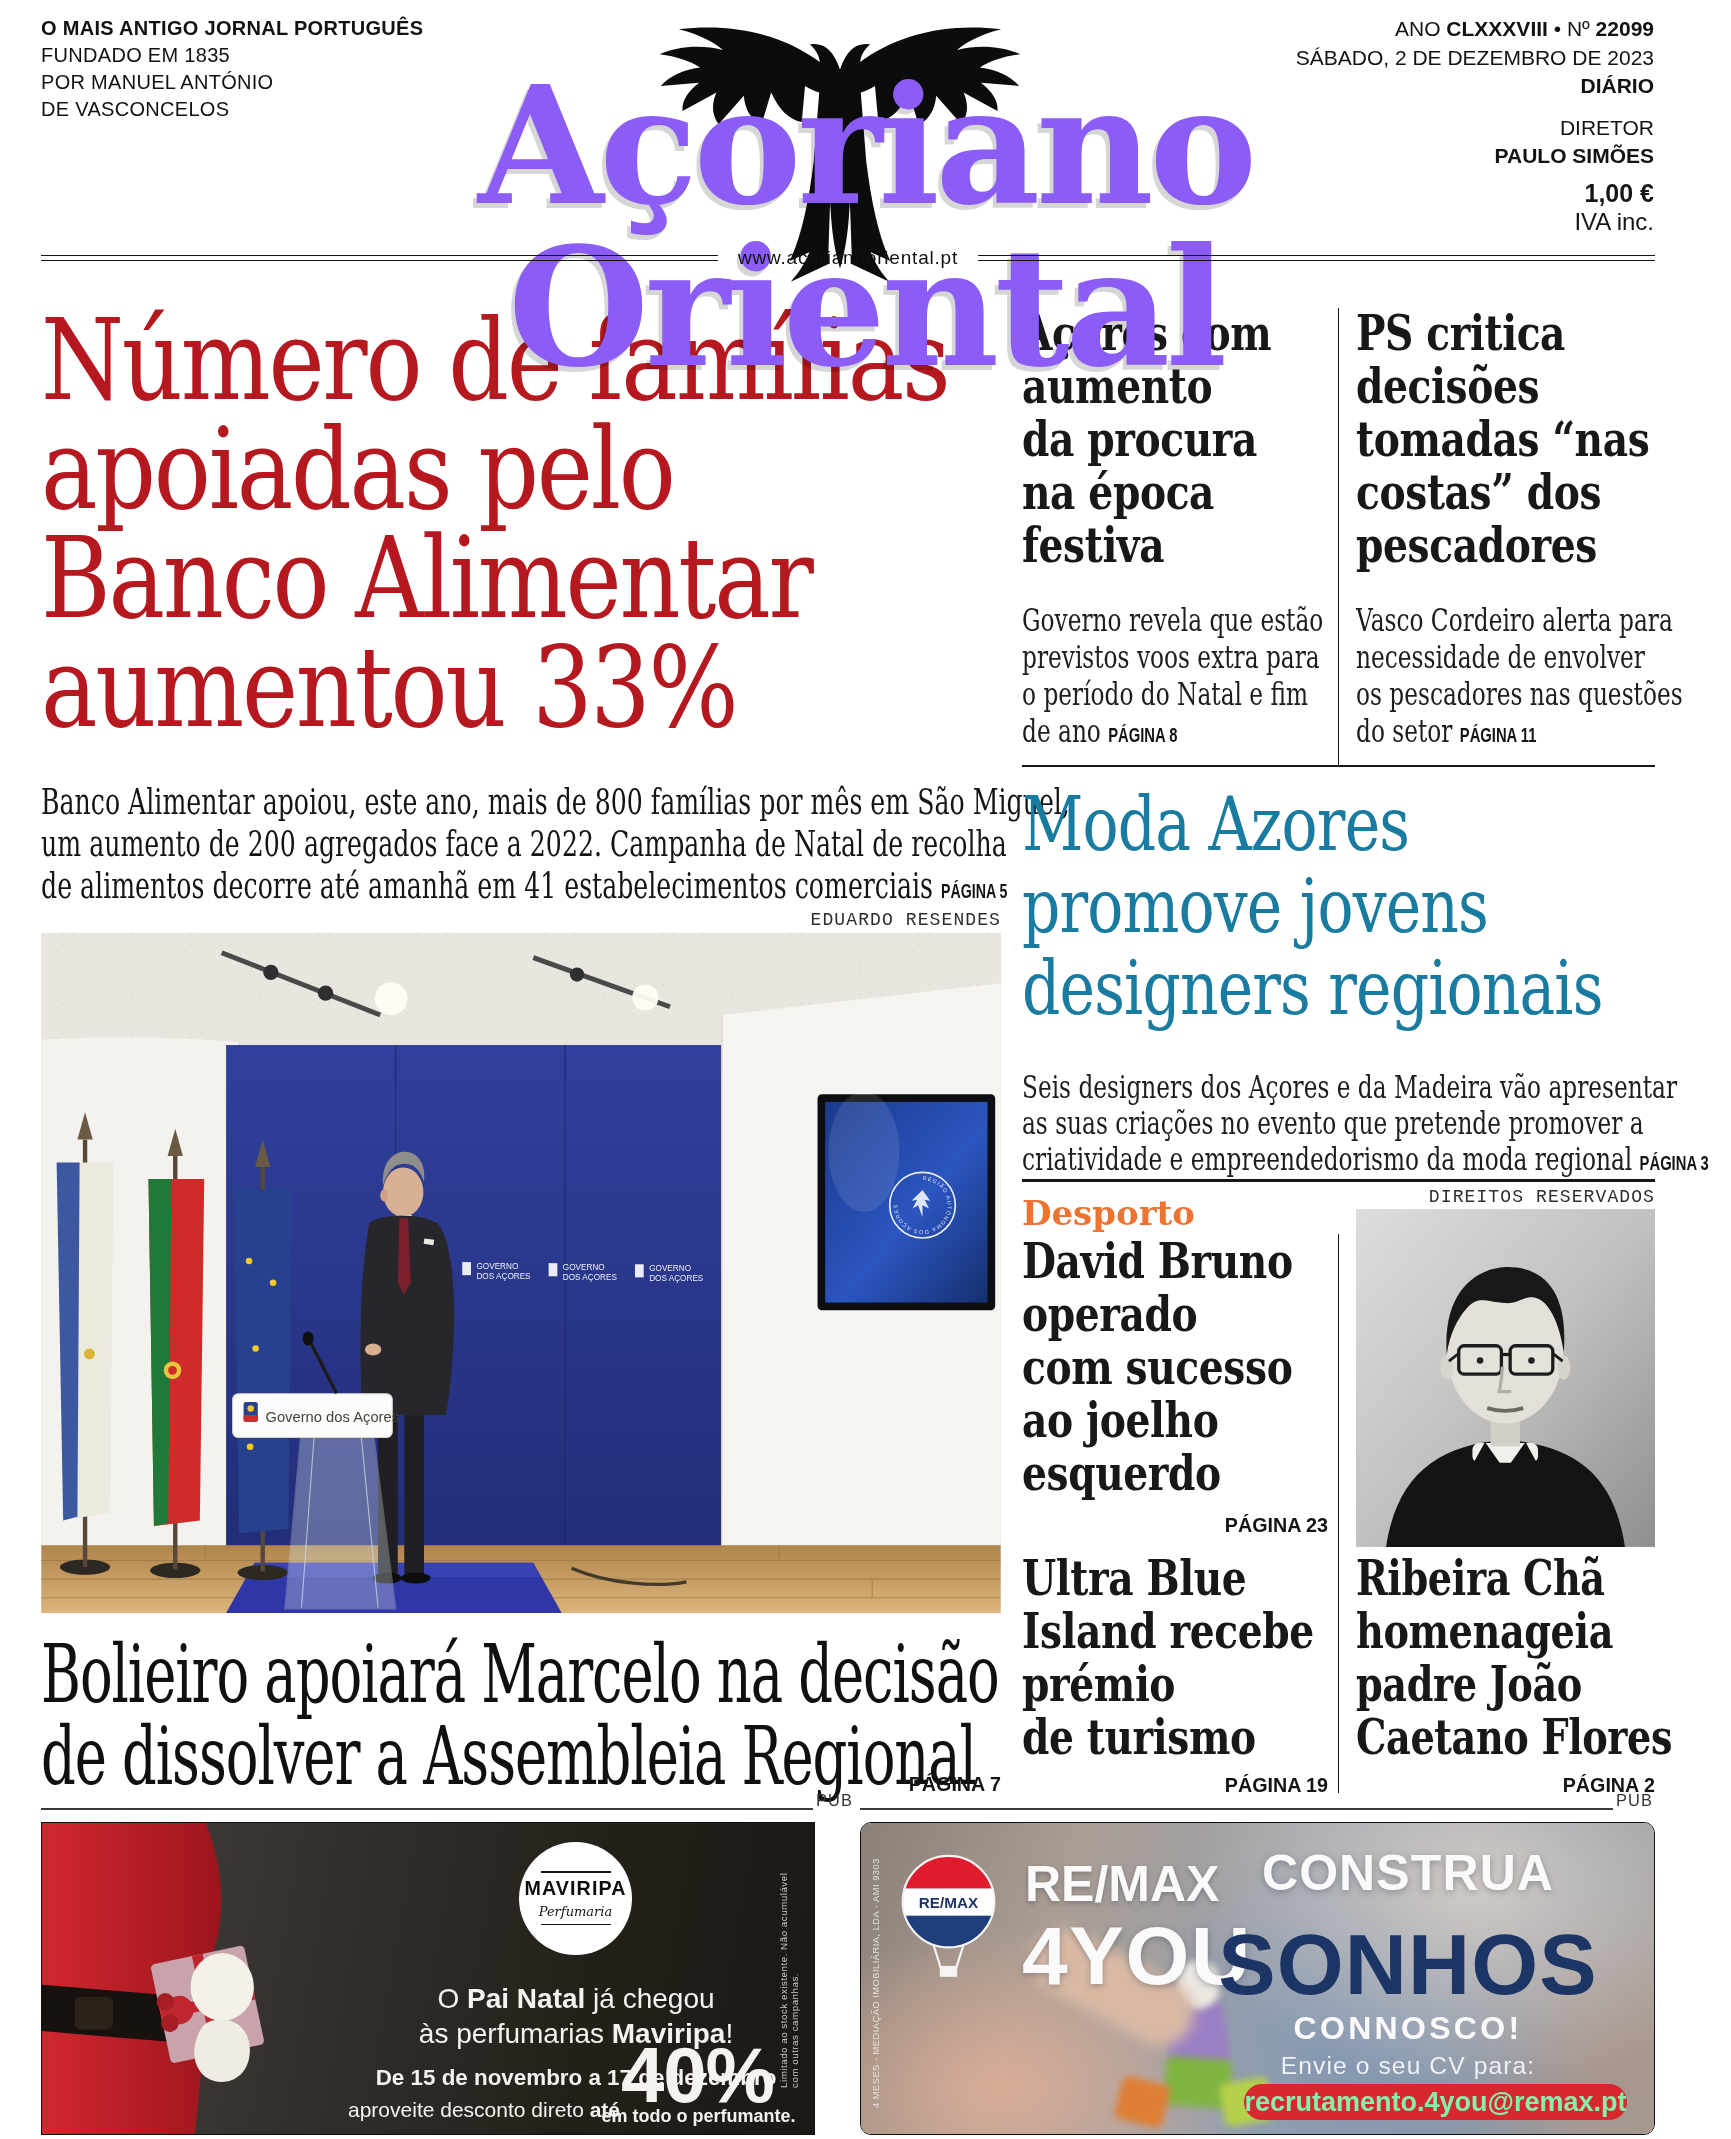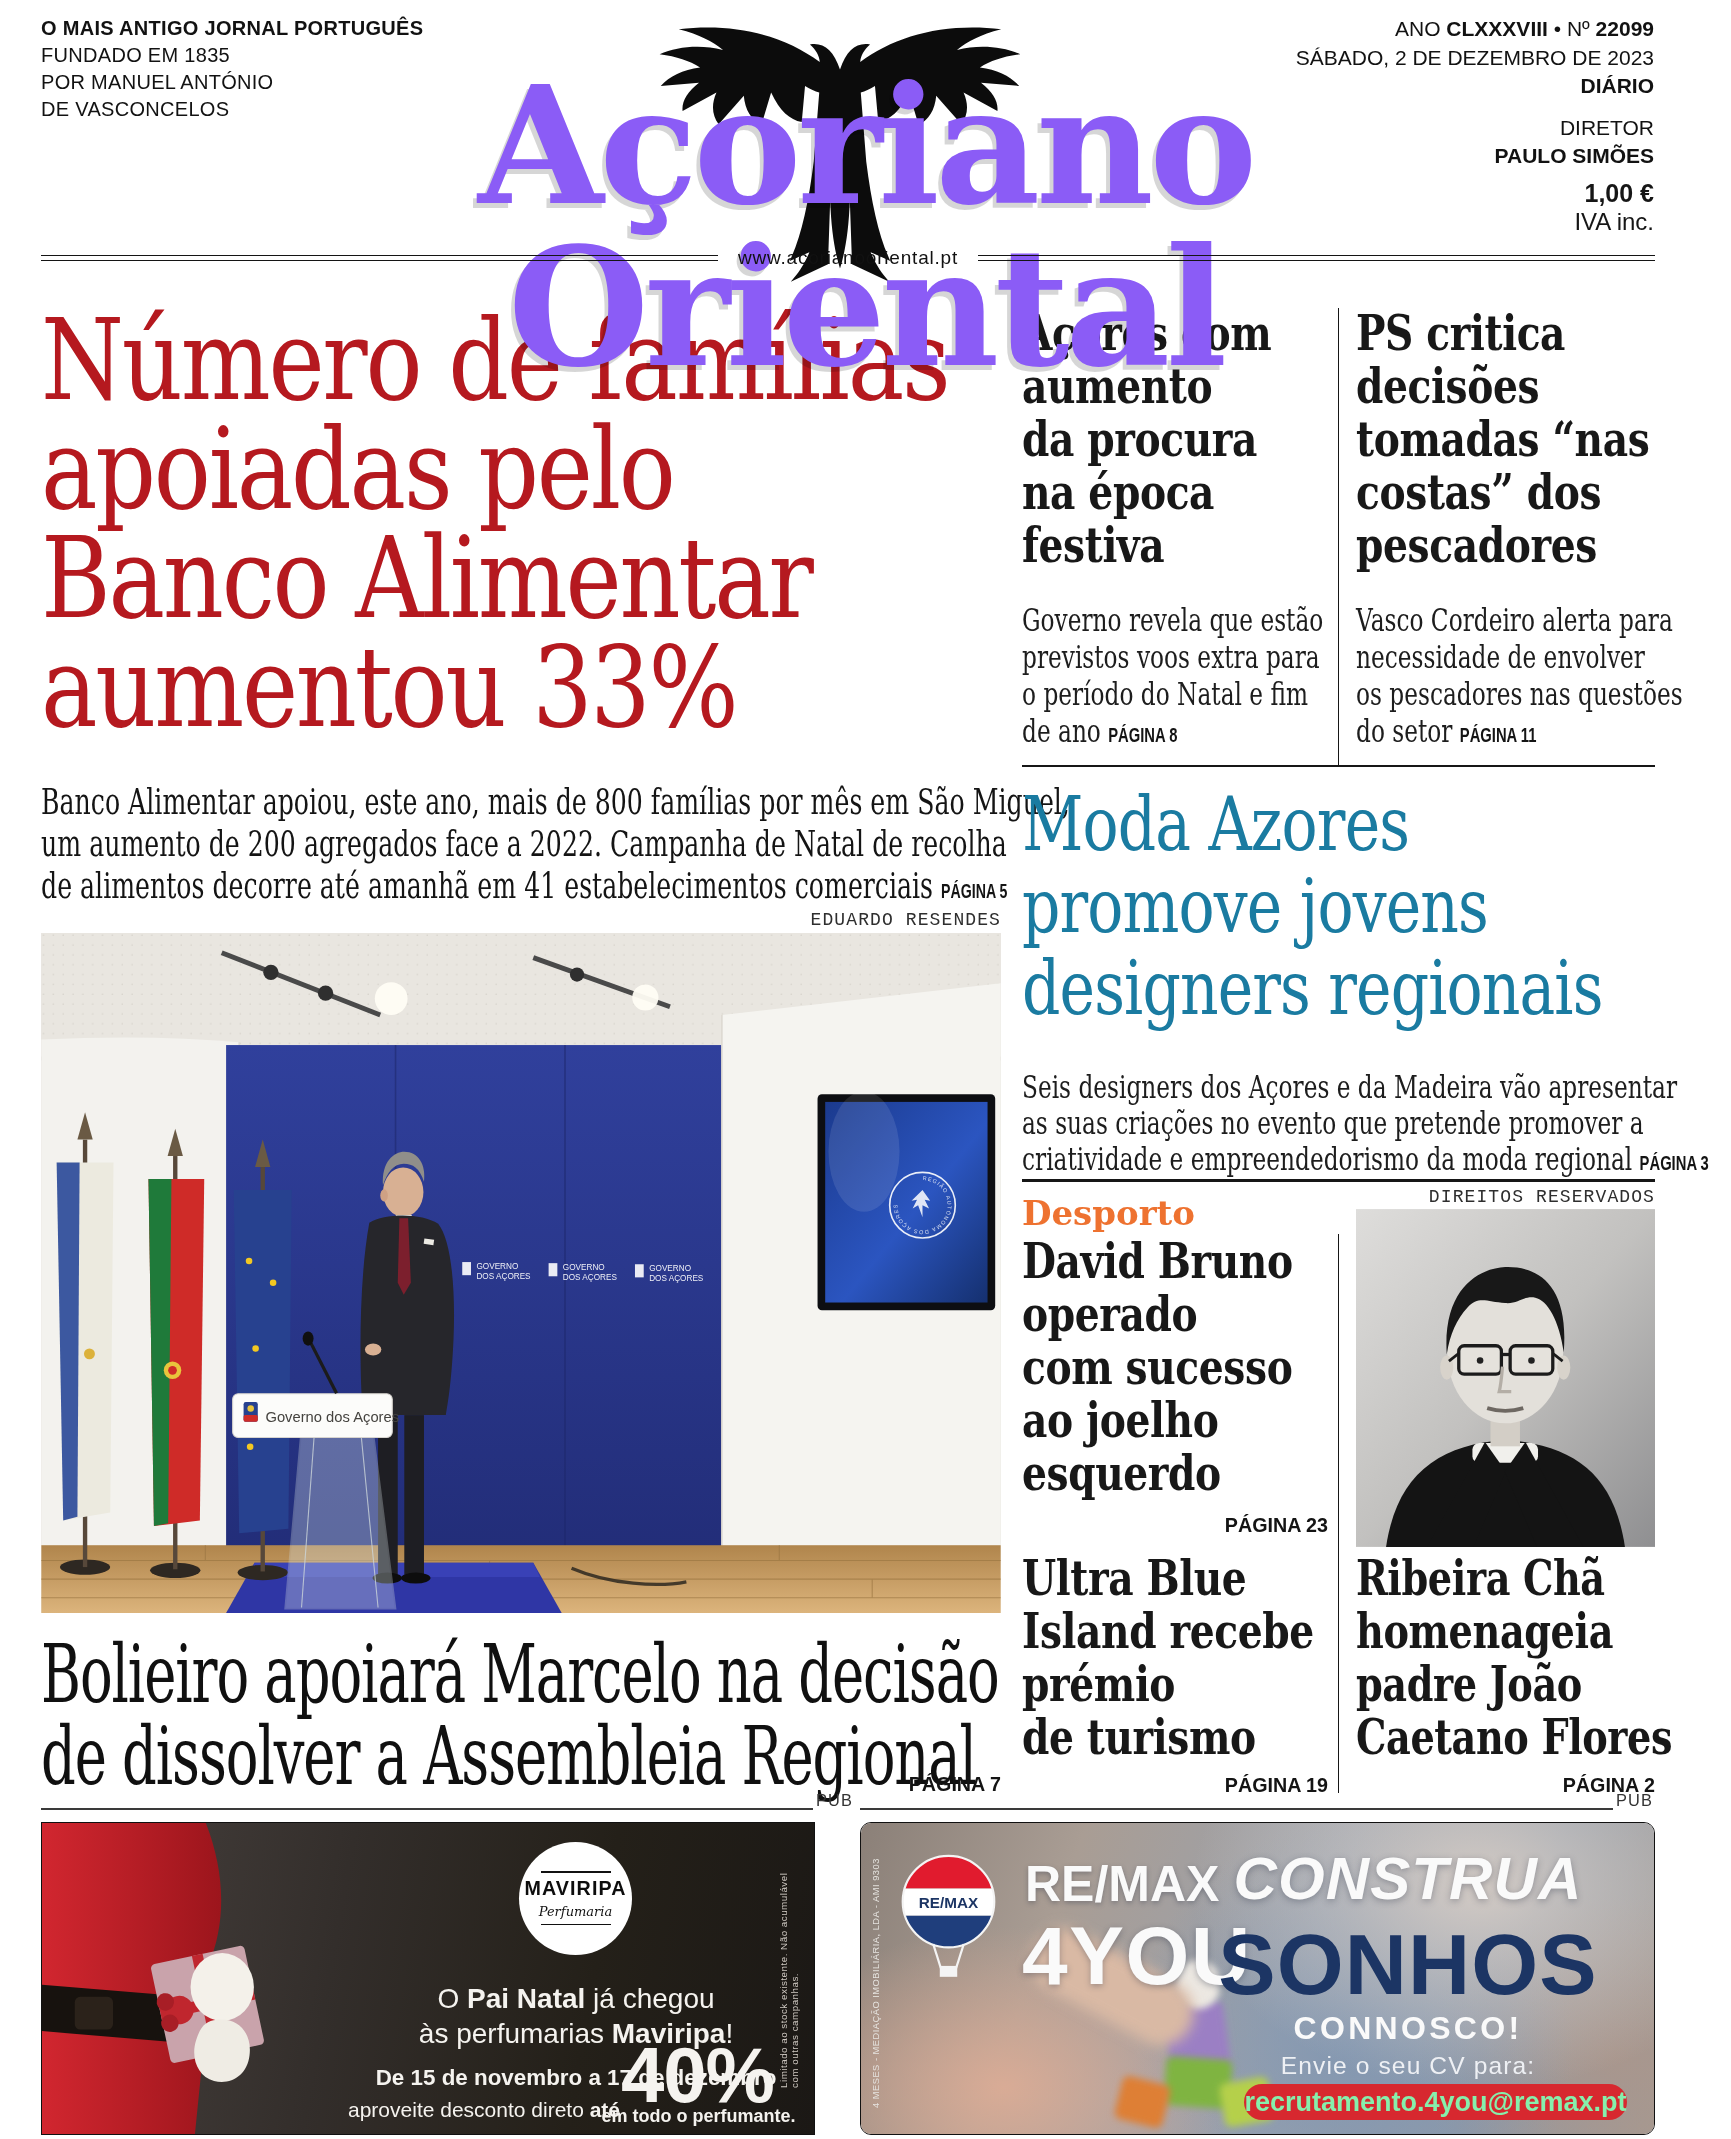--- a/index.html
+++ b/index.html
@@ -52,21 +52,21 @@
   .mav-white{color:#f5f3ef;}
   .vert-legal{writing-mode:vertical-rl;transform:rotate(180deg);font-size:9.8px;color:#cfc9c2;letter-spacing:0.5px;}
   .remax-bg{position:absolute;inset:0;
      background:
        radial-gradient(339px 230px at 18% 85%,rgba(222,173,150,0.9),rgba(222,173,150,0) 70%),
        radial-gradient(383px 274px at 78% 20%,rgba(214,205,198,0.95),rgba(214,205,198,0) 75%),
        radial-gradient(306px 306px at 62% 70%,rgba(128,150,178,0.85),rgba(128,150,178,0) 72%),
        radial-gradient(284px 230px at 95% 75%,rgba(170,150,140,0.9),rgba(170,150,140,0) 70%),
        linear-gradient(110deg,#8b8078 0%,#a99d94 25%,#9aa2ae 55%,#8d99a8 78%,#a49a92 100%);}
   .blurblob{position:absolute;filter:blur(3.8px);border-radius:6.6px;}
-  .remax-slogan1{font-size:60px;font-weight:bold;color:#fafafa;letter-spacing:1.1px;text-shadow:0 1.6px 7.7px rgba(40,50,70,0.35);font-style:italic;}
+  .remax-slogan1{font-size:50px;font-weight:bold;color:#fafafa;letter-spacing:1.1px;text-shadow:0 1.6px 7.7px rgba(40,50,70,0.35);}
   .remax-slogan2{font-size:86px;font-weight:bold;color:#1c3564;letter-spacing:1.1px;}
   .remax-slogan3{font-size:32px;font-weight:bold;color:#fafafa;letter-spacing:3.3px;}
   .remax-pill{position:absolute;background:#d7282f;border-radius:19.7px;display:flex;align-items:center;justify-content:center;}
 </style>
 </head>
 <body>
 
 <div id="page">
 
   <div class="abs tagline" style="left:41px;top:15.3px;width:492px;">

